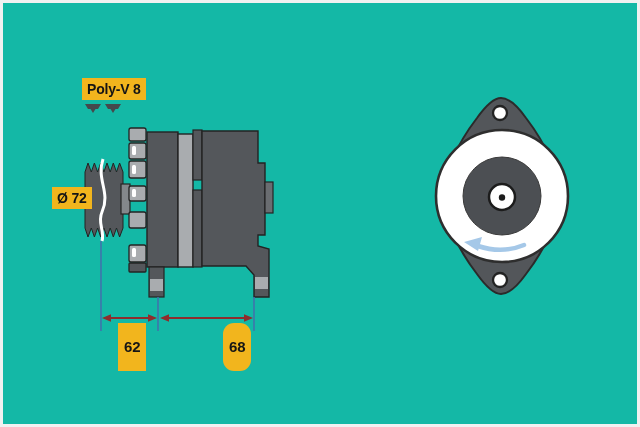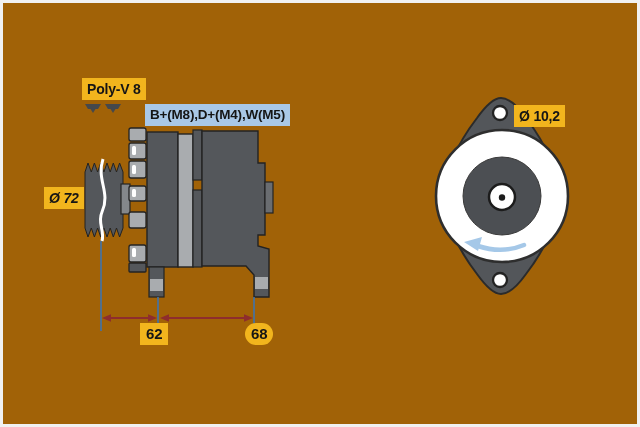--- a/index.html
+++ b/index.html
@@ -1,29 +1,29 @@
 <!DOCTYPE html>
 <html><head>
 <meta charset="utf-8">
 <style>
   html,body{margin:0;padding:0;background:#ffffff;}
   .canvas{
-    position:relative;width:640px;height:427px;background:#a16207;
+    position:relative;width:640px;height:427px;background:#14b8a6;
     font-family:"Liberation Sans", sans-serif;overflow:hidden;
     box-shadow:inset 0 0 0 3px #f1f1f1;
   }
   .canvas svg{position:absolute;left:0;top:0;}
   .tag{
     position:absolute;display:inline-block;white-space:nowrap;
     font-weight:bold;font-size:14px;line-height:18px;padding:2px 5px;
     color:#151515;letter-spacing:-0.2px;
   }
   .tag.yellow{background:#F2B51D;}
   .tag.blue{background:#A9C8E7;}
-  .tag.dim{font-size:15px;padding:2px 6px;margin-left:22px;}
+  .tag.dim{font-size:15px;padding:15px 6px;}
 </style>
 </head>
 <body>
 
 <div class="canvas">
 
   <svg width="640" height="427" viewBox="0 0 640 427">
 
     <g>
 
@@ -112,24 +112,22 @@
 
       <g>
         <path d="M524,245 Q502,254 478,246" fill="none" stroke="#A5C8E8" stroke-width="4.5" stroke-linecap="round"></path>
         <polygon points="464,242 482,237 478,251" fill="#A5C8E8"></polygon>
       </g>
     </g>
   </svg>
 
   <span class="tag yellow" style="left:82px;top:78px;font-size:14px;">Poly-V 8</span>
 
-  <span class="tag blue" style="left:145px;top:104px;font-size:13.5px;padding:2px 5px;">B+(M8),D+(M4),W(M5)</span>
 
-  <span class="tag yellow" style="left:44px;top:187px;font-style:italic;">Ø 72</span>
+  <span class="tag yellow" style="left:52px;top:187px;">Ø 72</span>
 
-  <span class="tag yellow" style="left:514px;top:105px;">Ø 10,2</span>
 
 
   <span class="tag yellow dim" style="left:118px;top:323px;">62</span>
 
   <span class="tag yellow dim" style="left:223px;top:323px;border-radius:11px;">68</span>
 
 </div>
 
 </body></html>

